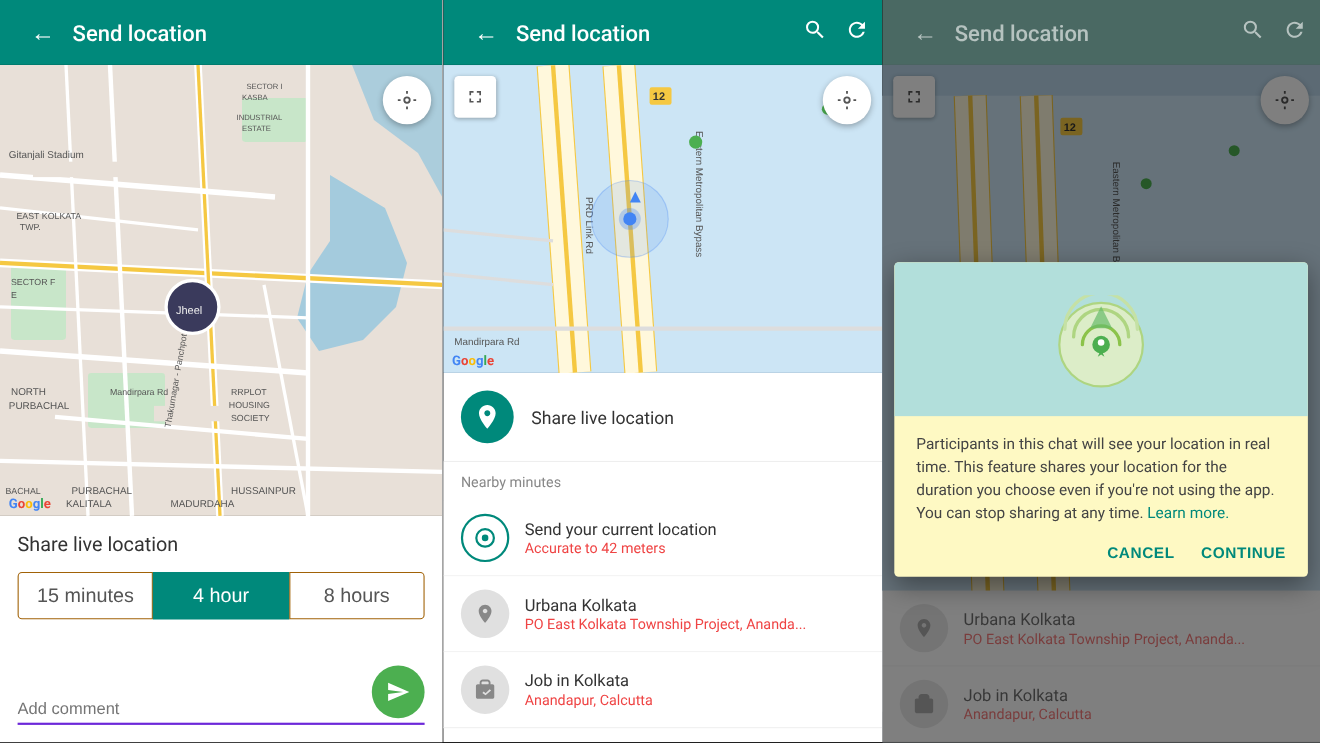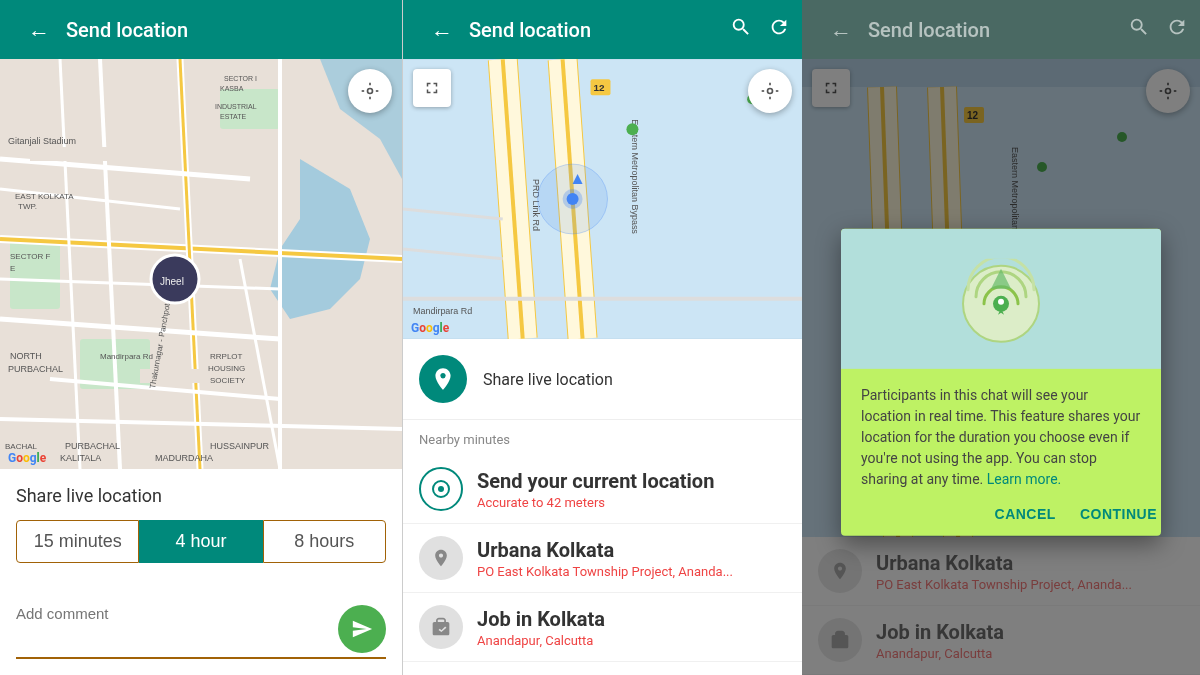--- a/index.html
+++ b/index.html
@@ -126,22 +126,22 @@
     .time-btn.active {
       background: #00897B;
       color: white;
       border-color: #00897B;
     }
     .time-btn:first-child { border-radius: 4px 0 0 4px; }
     .time-btn:last-child { border-radius: 0 4px 4px 0; }
 
     .comment-row {
       display: flex;
-      align-items: flex-start;
-      border-bottom: 2px solid #a16207;
+      align-items: flex-end;
+      border-bottom: 2px solid #6d28d9;
       padding-bottom: 4px;
       margin-top: auto;
     }
     .comment-input {
       flex: 1;
       border: none;
       outline: none;
       font-size: 15px;
       color: #999;
       background: transparent;
@@ -225,21 +225,21 @@
       justify-content: center;
     }
     .place-icon-wrap.current .inner-dot::after {
       content: '';
       width: 6px;
       height: 6px;
       border-radius: 50%;
       background: #00897B;
     }
 
-    .place-name { font-size: 20px; color: #333; font-weight: 700; }
+    .place-name { font-size: 15px; color: #333; font-weight: 400; }
     .place-sub { font-size: 13px; color: #ef4444; margin-top: 2px; white-space: nowrap; overflow: hidden; text-overflow: ellipsis; max-width: 280px; }
 
     
     .google-logo {
       position: absolute;
       bottom: 4px;
       left: 8px;
       font-size: 12px;
       font-weight: bold;
       color: #555;
@@ -261,23 +261,23 @@
       position: absolute;
       top: 0; left: 0; right: 0; bottom: 0;
       background: rgba(0,0,0,0.5);
       z-index: 10;
     }
     .dialog {
       position: absolute;
       top: 50%;
       left: 50%;
       transform: translate(-50%, -45%);
-      background: #bef264;
+      background: #fef9c3;
       border-radius: 4px;
-      width: 320px;
+      width: 376px;
       z-index: 20;
       overflow: hidden;
       box-shadow: 0 8px 24px rgba(0,0,0,0.4);
     }
     .dialog-icon-area {
       background: #B2DFDB;
       padding: 30px 20px 20px;
       display: flex;
       justify-content: center;
     }
@@ -287,21 +287,21 @@
       color: #444;
       line-height: 1.5;
     }
     .dialog-text .learn-more {
       color: #00897B;
       cursor: pointer;
     }
     .dialog-actions {
       display: flex;
       justify-content: flex-end;
-      padding: 8px 4px 14px;
+      padding: 8px 20px 14px;
       gap: 24px;
     }
     .dialog-btn {
       font-size: 14px;
       font-weight: 600;
       color: #00897B;
       background: none;
       border: none;
       cursor: pointer;
       letter-spacing: 0.5px;

